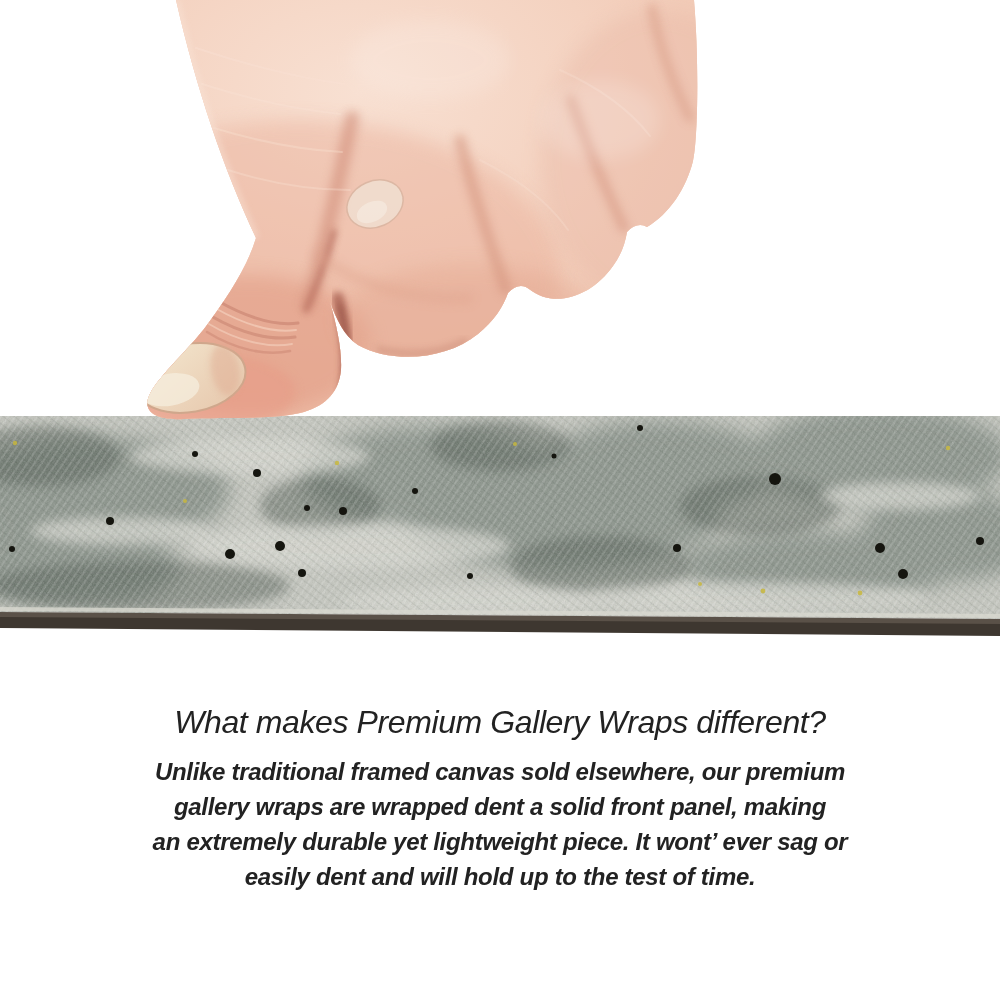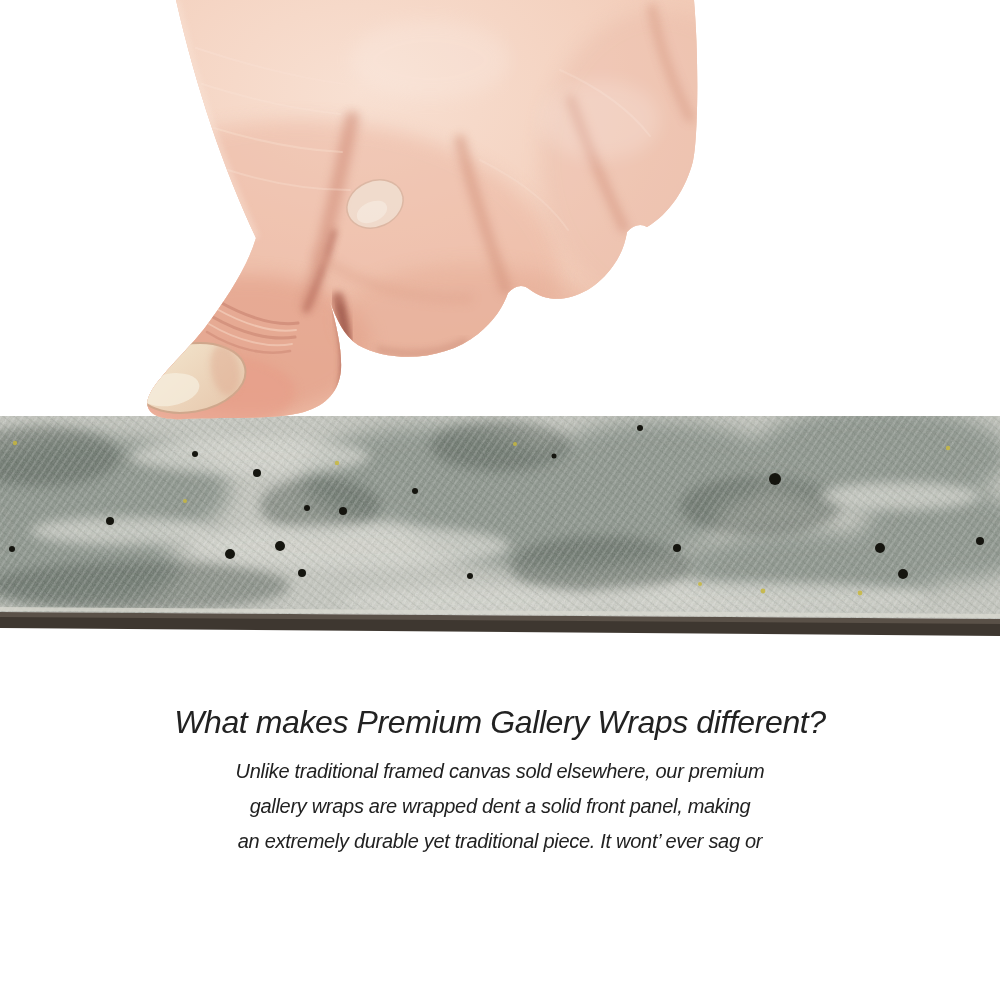--- a/index.html
+++ b/index.html
@@ -9,21 +9,21 @@
   }
   .hand-photo{position:absolute;left:0;top:0;width:1000px;height:424px;z-index:2;}
   .canvas-band{position:absolute;left:0;top:416px;width:1000px;height:226px;z-index:1;}
   .canvas-band svg{display:block;width:1000px;height:226px;}
   .copy{position:absolute;left:0;top:702px;width:1000px;text-align:center;color:#222222;z-index:3;}
   .copy .heading{
     font-style:italic;font-weight:500;font-size:32px;line-height:40px;
     letter-spacing:-0.4px;margin:0 0 12px 0;
   }
   .copy .line{
-    font-style:italic;font-weight:400;font-size:20px;line-height:35px;
+    font-style:italic;font-weight:700;font-size:24px;line-height:35px;
     letter-spacing:-0.3px;
   }
 </style>
 </head>
 <body>
 
 <div class="stage">
 
   <svg class="hand-photo" viewBox="0 0 1000 424" aria-hidden="true">
     <defs>
@@ -205,16 +205,17 @@
 
       <path d="M0,196 L1000,203 L1000,210 L0,203 Z" fill="#5a5148"></path>
       <path d="M0,201 L1000,208 L1000,220 L0,212 Z" fill="#3e3730"></path>
     </svg>
   </div>
 
   <div class="copy">
     <div class="heading">What makes Premium Gallery Wraps different?</div>
     <div class="line">Unlike traditional framed canvas sold elsewhere, our premium</div>
     <div class="line">gallery wraps are wrapped dent a solid front panel, making</div>
-    <div class="line">an extremely durable yet traditional piece. It wont’ ever sag or</div>
+    <div class="line">an extremely durable yet lightweight piece. It wont’ ever sag or</div>
+    <div class="line">easily dent and will hold up to the test of time.</div>
   </div>
 
 </div>
 
 </body></html>

